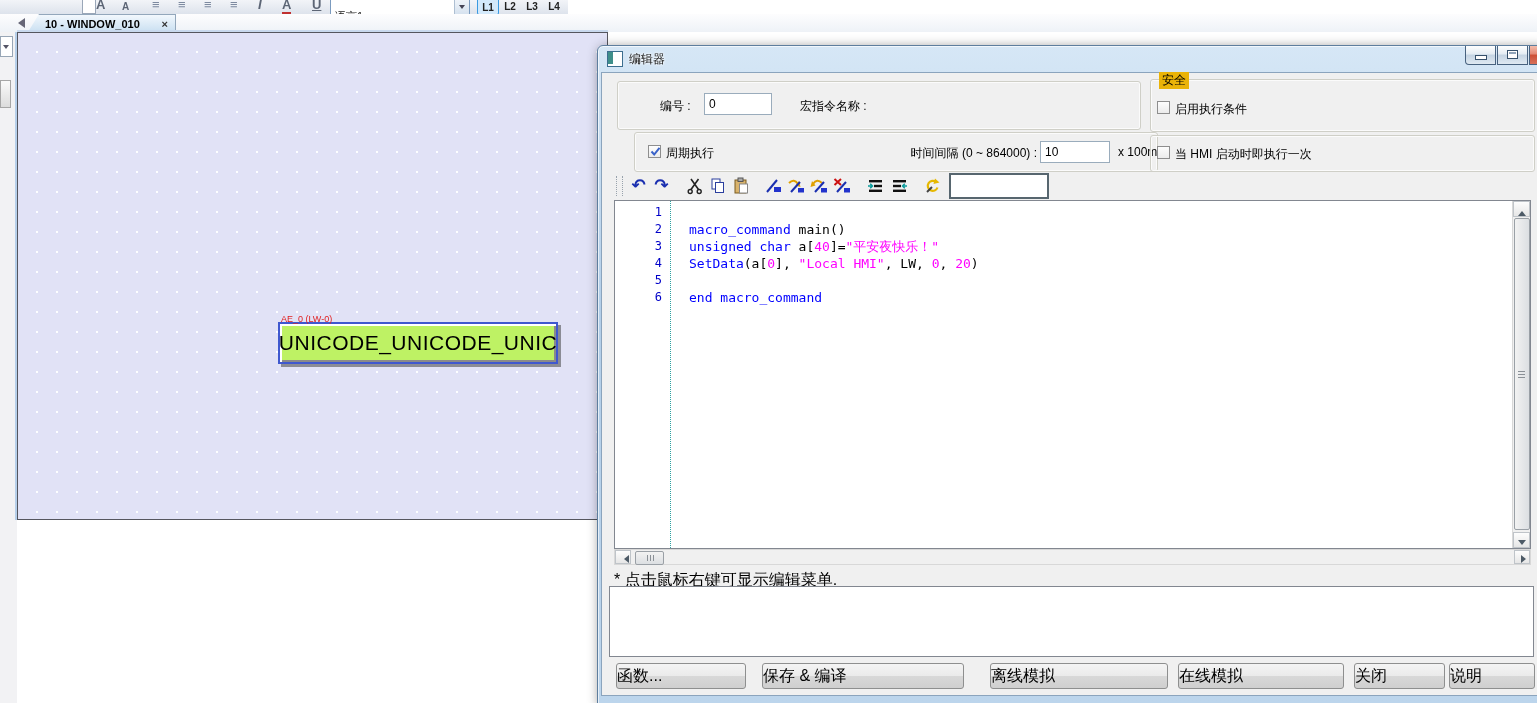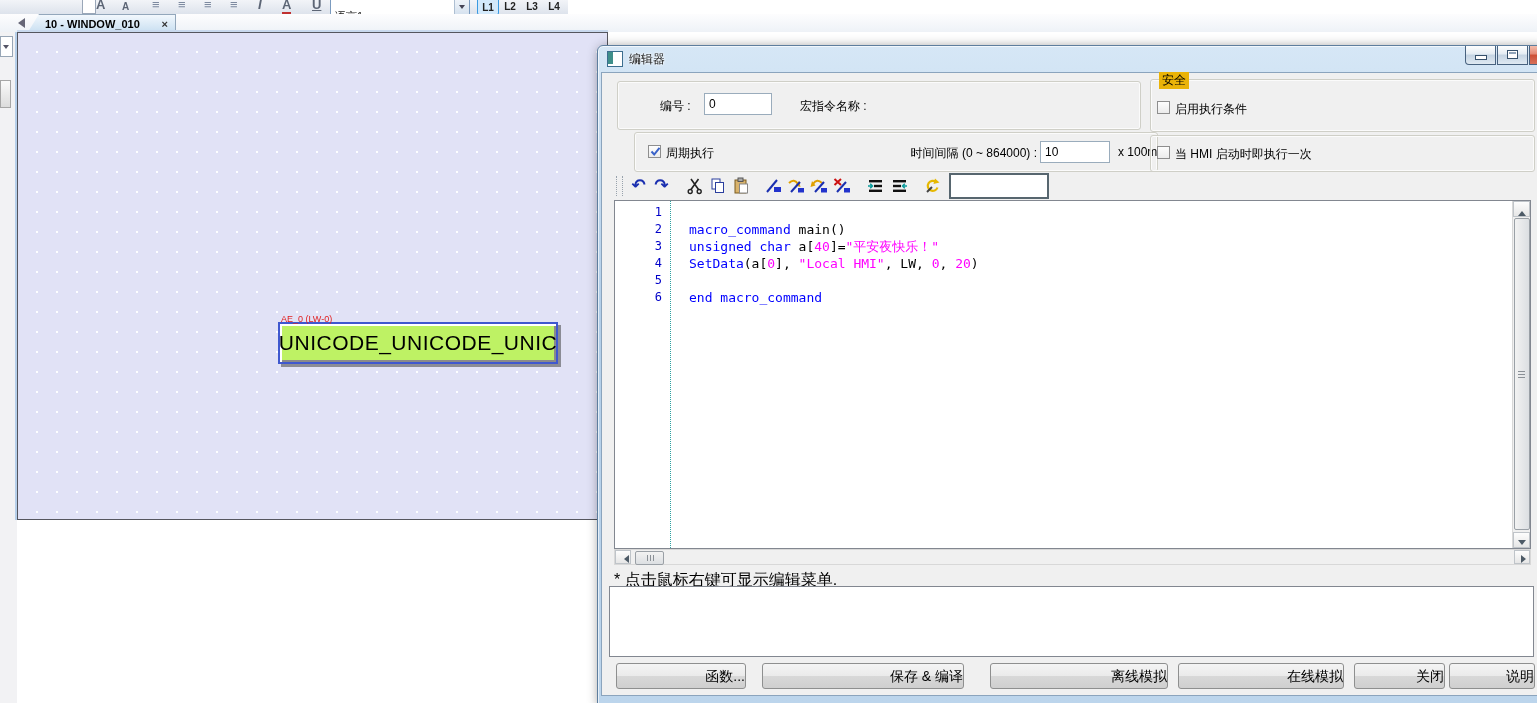--- a/index.html
+++ b/index.html
@@ -107,21 +107,21 @@
   .hs-btn{position:absolute;top:0;width:16px;height:14px;background:linear-gradient(#fdfdfd,#e6e6e6);border:1px solid #bfc4c9;box-sizing:border-box;}
   #hthumb{position:absolute;left:20px;top:1px;width:27px;height:12px;background:linear-gradient(#f2f2f2,#dcdfe2);
           border:1px solid #9aa0a6;border-radius:2px;}
   #hthumb .grip{position:absolute;top:3px;left:50%;width:1px;height:6px;background:#8a9096;box-shadow:-3px 0 0 #8a9096,3px 0 0 #8a9096;}
 
   #hint{position:absolute;left:12px;top:497px;font-size:16px;}
   #msgbox{position:absolute;left:7px;top:513px;width:925px;height:71px;background:#fff;border:1px solid #828790;box-sizing:border-box;}
 
   .dlg-btn{position:absolute;top:590px;height:26px;border:1px solid #8e8f8f;border-radius:3px;
            background:linear-gradient(#f4f4f4,#ebebeb 48%,#d8d8d8 52%,#cfcfcf);
-           font-size:14px;text-align:right;line-height:24px;box-sizing:border-box;color:#000;}
+           font-size:16px;text-align:left;line-height:24px;box-sizing:border-box;color:#000;}
 </style>
 </head>
 <body>
 
 <div id="screen">
 
   <div id="top-toolbar" class="abs">
     <span id="mini-combo-edge"></span>
     <span class="tbi" style="left:96px">A</span>
     <span class="tbi small" style="left:122px">A</span>

